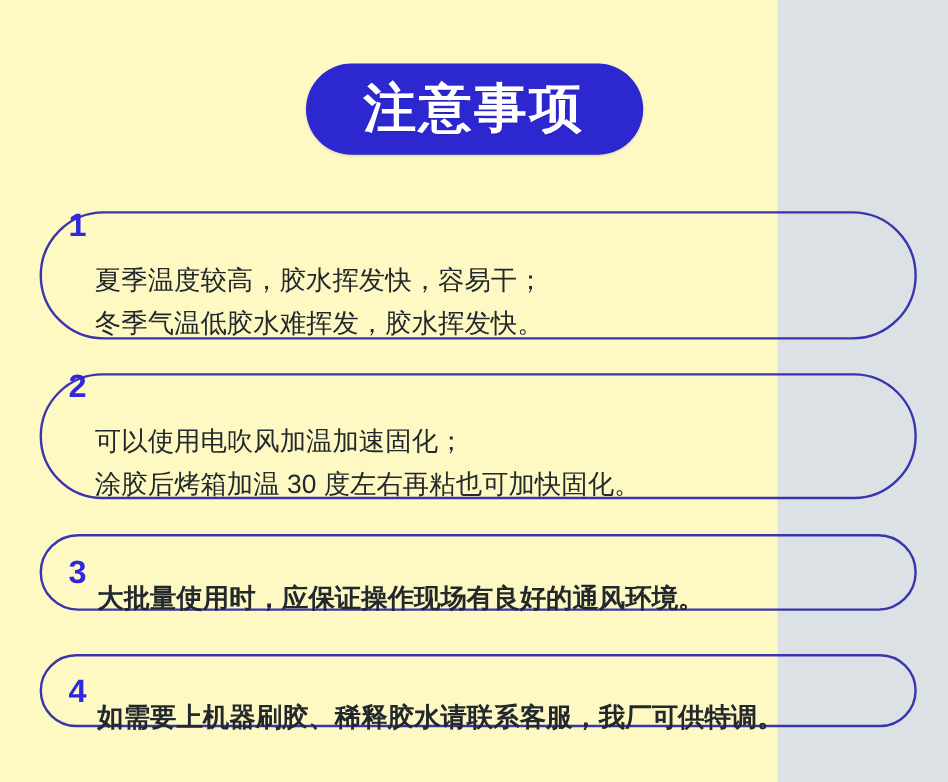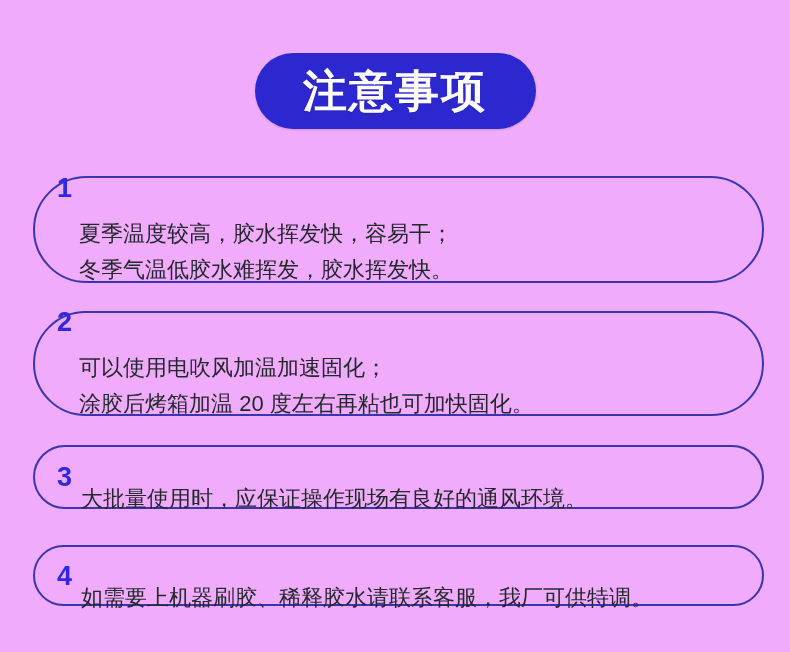--- a/index.html
+++ b/index.html
@@ -10,23 +10,23 @@
     width: 790px;
     height: 652px;
     background: #dce1e5;
     font-family: "Liberation Sans", "DejaVu Sans", sans-serif;
     overflow: hidden;
     position: relative;
   }
 
   #page {
     position: relative;
-    width: 790px;
+    width: 648px;
     height: 652px;
-    background: #f0abfc;
+    background: #fef9c3;
   }
 
   
   .title-wrap {
     position: absolute;
     left: 0;
     top: 53px;
     width: 790px;
     display: flex;
     justify-content: center;
@@ -98,21 +98,21 @@
   #note-4 { top: 545px; height: 61px;  border-radius: 31px; }
 
   #note-1 .note-inner,
   #note-2 .note-inner { align-items: flex-start; padding-top: 0; }
   #note-3 .note-inner,
   #note-4 .note-inner { align-items: center; }
 
   #note-3 .note-num,
   #note-4 .note-num { font-size: 27px; line-height: 30px; margin-right: 9px; }
   #note-3 .note-line,
-  #note-4 .note-line { line-height: 30px; }
+  #note-4 .note-line { line-height: 30px; font-weight: bold; }
 </style>
 </head>
 <body>
 
 <div id="page">
 
   <div class="title-wrap">
     <div class="title-pill">
       <span class="title-text">注意事项</span>
     </div>
@@ -126,21 +126,21 @@
         <div class="note-line">冬季气温低胶水难挥发，胶水挥发快。</div>
       </div>
     </div>
   </div>
 
   <div class="note" id="note-2">
     <div class="note-inner">
       <span class="note-num">2</span>
       <div class="note-lines">
         <div class="note-line">可以使用电吹风加温加速固化；</div>
-        <div class="note-line">涂胶后烤箱加温 20 度左右再粘也可加快固化。</div>
+        <div class="note-line">涂胶后烤箱加温 30 度左右再粘也可加快固化。</div>
       </div>
     </div>
   </div>
 
   <div class="note" id="note-3">
     <div class="note-inner">
       <span class="note-num">3</span>
       <div class="note-lines">
         <div class="note-line">大批量使用时，应保证操作现场有良好的通风环境。</div>
       </div>

